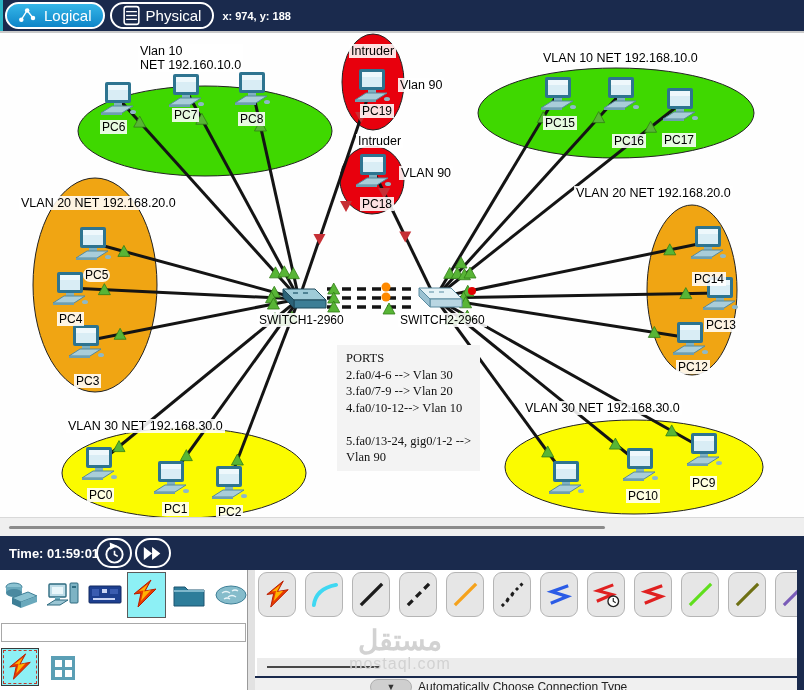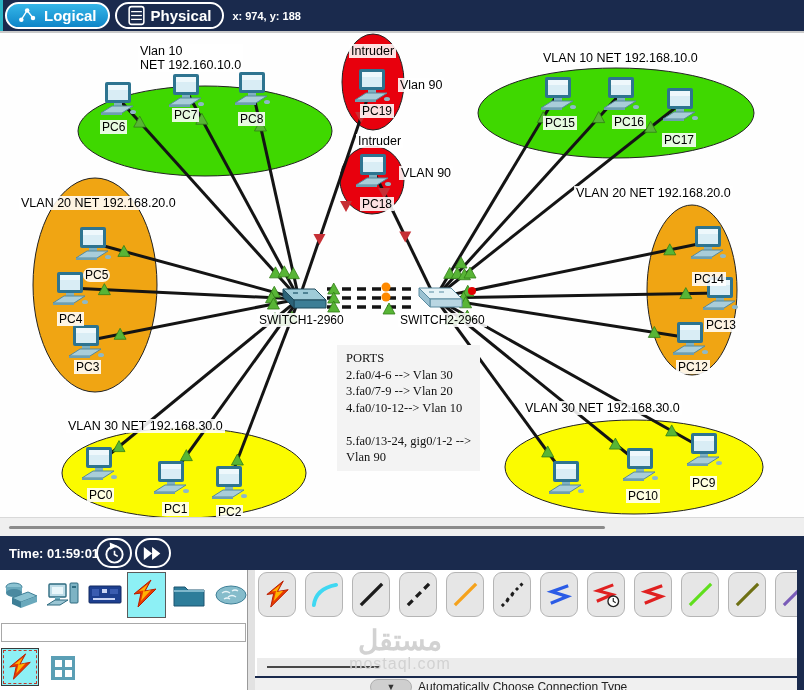--- a/index.html
+++ b/index.html
@@ -5,21 +5,21 @@
   * { margin:0; padding:0; box-sizing:border-box; }
   html,body { background:#555; }
   body { font-family:"Liberation Sans", sans-serif; }
   .app { position:relative; width:804px; height:690px; background:#fff; overflow:hidden; }
 
   
   .topbar { position:absolute; left:0; top:0; width:804px; height:33px; background:#1a2a4d;
             display:flex; align-items:center; border-bottom:2px solid #c9c9c9; }
   .accent { position:absolute; left:0; top:0; width:3px; height:31px; background:#2ab3c5; }
   .pill { display:flex; align-items:center; gap:6px; height:27px; border-radius:14px;
-          border:2px solid #fff; color:#fff; font-weight:bold; font-size:15px;
+          border:2px solid #fff; color:#fff; font-weight:normal; font-size:15px;
           padding:0 11px; cursor:pointer; background:transparent; font-family:inherit; }
   .pill.logical { background:linear-gradient(#35b6e8,#0e85c8); margin-left:5px; }
   .pill.physical { margin-left:5px; }
   .coords { color:#fff; font-size:11px; font-weight:bold; margin-left:8px; }
 
   
   .canvas { position:absolute; left:0; top:33px; width:804px; height:484px; background:#fefefe; overflow:hidden; }
   #topology { position:absolute; left:0; top:0; }
   #labels { position:absolute; left:0; top:0; width:804px; height:484px; pointer-events:none; }
   .nlabel { position:absolute; font-size:12px; color:#000; background:rgba(255,255,255,.88);
@@ -235,33 +235,33 @@
         </div>
         <div class="nlabel node" style="left: 172px; top: 75px;">
           <div>PC7</div>
         </div>
         <div class="nlabel node" style="left: 238px; top: 79px;">
           <div>PC8</div>
         </div>
         <div class="nlabel node" style="left: 543px; top: 83px;">
           <div>PC15</div>
         </div>
-        <div class="nlabel node" style="left: 612px; top: 82px;">
+        <div class="nlabel node" style="left: 612px; top: 101px;">
           <div>PC16</div>
         </div>
         <div class="nlabel node" style="left: 662px; top: 100px;">
           <div>PC17</div>
         </div>
         <div class="nlabel node" style="left: 83px; top: 235px; border-radius: 7px;">
           <div>PC5</div>
         </div>
         <div class="nlabel node" style="left: 57px; top: 279px;">
           <div>PC4</div>
         </div>
-        <div class="nlabel node" style="left: 74px; top: 327px;">
+        <div class="nlabel node" style="left: 74px; top: 341px;">
           <div>PC3</div>
         </div>
         <div class="nlabel node" style="left: 692px; top: 239px;">
           <div>PC14</div>
         </div>
         <div class="nlabel node" style="left: 704px; top: 285px;">
           <div>PC13</div>
         </div>
         <div class="nlabel node" style="left: 676px; top: 327px;">
           <div>PC12</div>

